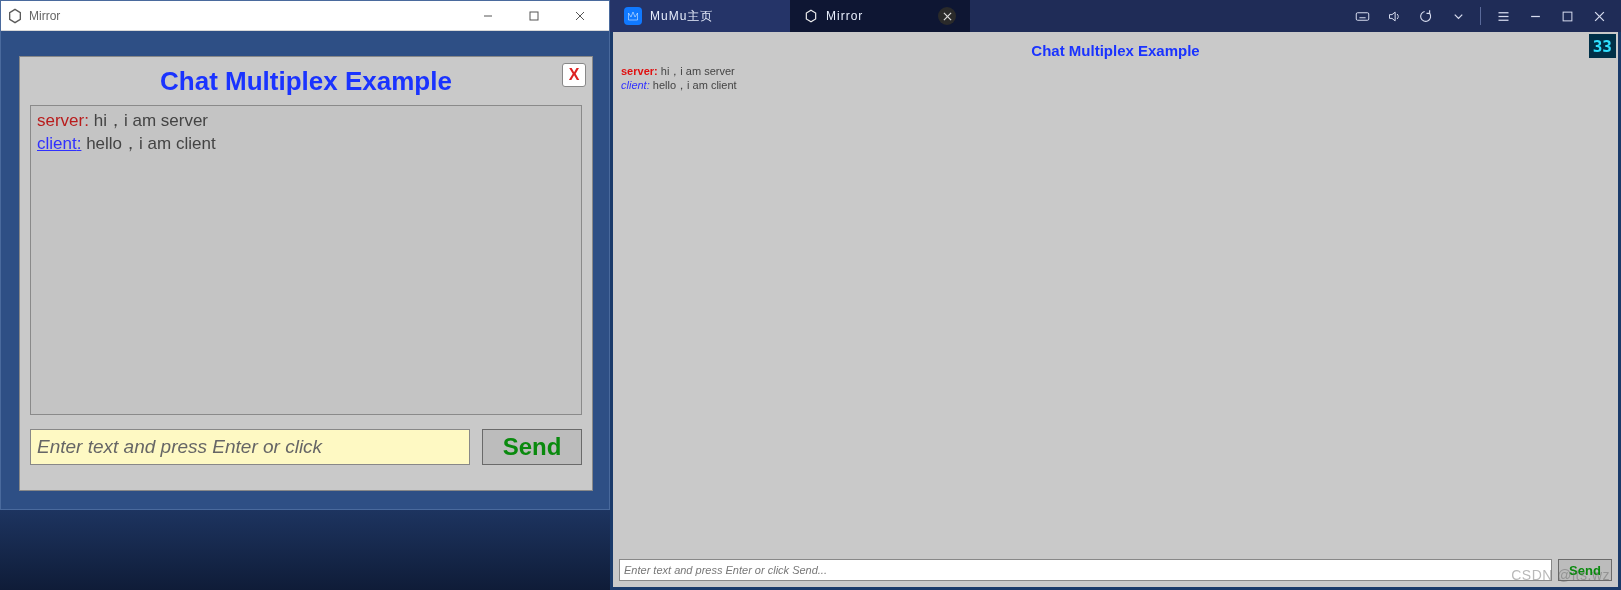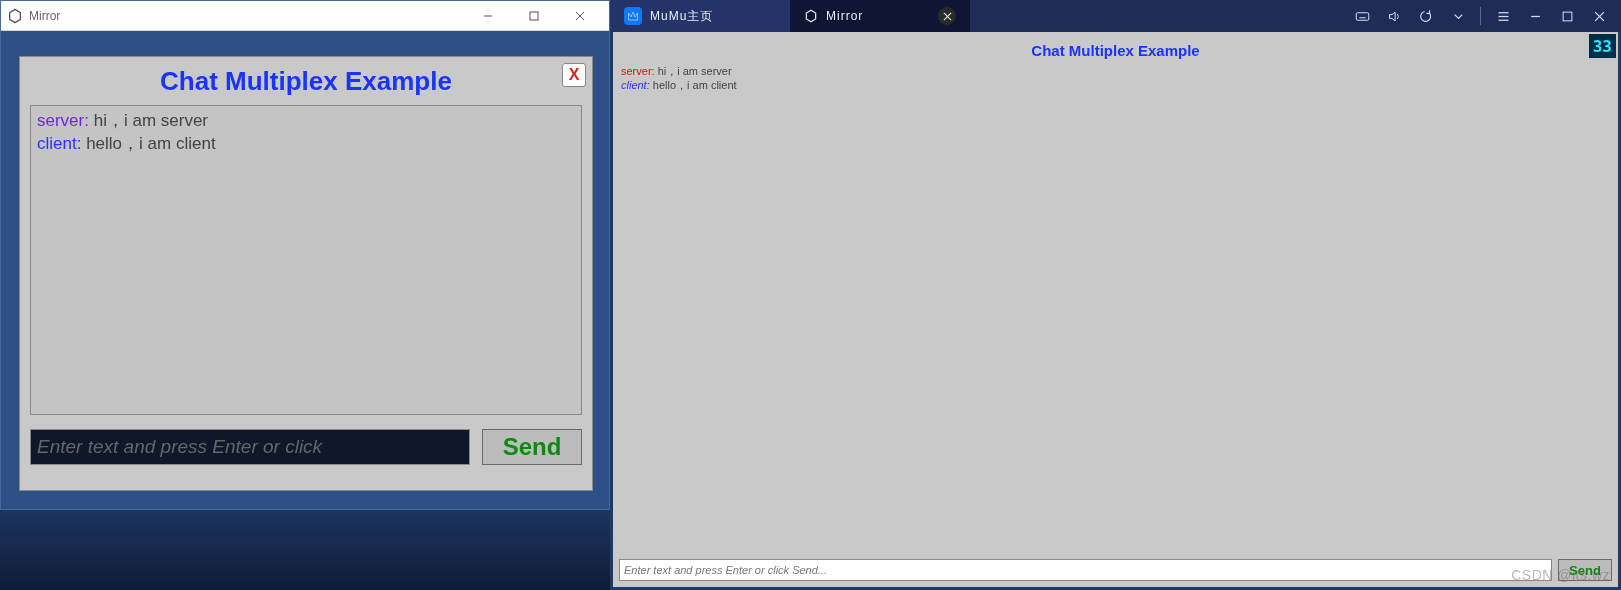--- a/index.html
+++ b/index.html
@@ -39,28 +39,28 @@
   .panel-left .header .close-x {
     position: absolute; right: 6px; top: 6px; width: 24px; height: 24px;
     background: #fff; border: 1px solid #888; border-radius: 3px;
     color: #d22; font-weight: 700; font-size: 16px; display: flex;
     align-items: center; justify-content: center;
   }
   .panel-left .chatbox {
     margin: 0 10px; height: 310px; background: #c4c4c4; border: 1px solid #8a8a8a;
     padding: 4px 6px; font-size: 17px; line-height: 1.35; color: #444; overflow: hidden;
   }
-  .panel-left .chatbox .msg .sender.server { color: #6d28d9; }
-  .panel-left .chatbox .msg .sender.client { color: #3030ff; }
+  .panel-left .chatbox .msg .sender.server { color: #b91c1c; }
+  .panel-left .chatbox .msg .sender.client { color: #3030ff; text-decoration: underline; }
   .panel-left .inputrow {
     display: flex; gap: 12px; margin: 14px 10px 0 10px; align-items: center;
   }
   .panel-left .inputrow input {
     flex: 1; height: 36px; font-size: 19px; font-style: italic; color: #666;
-    background: #0f172a; border: 1px solid #888; padding: 0 6px;
+    background: #fef9c3; border: 1px solid #888; padding: 0 6px;
   }
   .panel-left .inputrow input::placeholder { color: #666; font-style: italic; }
   .panel-left .inputrow .send {
     width: 100px; height: 36px; background: #bcbcbc; border: 1px solid #6a6a6a;
     color: #0a8a0e; font-weight: 700; font-size: 24px; display:flex;align-items:center;justify-content:center;
   }
 
   .desktop-shadow {
     position: absolute; left: 0; top: 510px; width: 610px; height: 80px;
     background: linear-gradient(180deg, #1d3460, #0f1c38);
@@ -115,21 +115,21 @@
     padding: 12px 4px; height: 20px; display: flex; align-items: center;
     font-family: "Consolas", monospace;
   }
   .r-title {
     text-align: center; color: #1a33ff; font-weight: 700; font-size: 15px;
     padding-top: 10px;
   }
   .r-chat {
     margin: 6px 8px 0 8px; font-size: 11px; line-height: 1.25; color: #444;
   }
-  .r-chat .msg .sender.server { color: #e01010; }
+  .r-chat .msg .sender.server { color: #e01010; font-weight: bold; }
   .r-chat .msg .sender.client { color: #3030ff; font-style: italic; }
   .r-inputrow {
     position: absolute; left: 6px; right: 6px; bottom: 6px; height: 22px;
     display: flex; gap: 6px;
   }
   .r-inputrow input {
     flex: 1; height: 22px; font-size: 11px; color: #777;
     background: #fff; border: 1px solid #888; padding: 0 4px;
   }
   .r-inputrow input::placeholder { color: #777; font-style: italic; }

